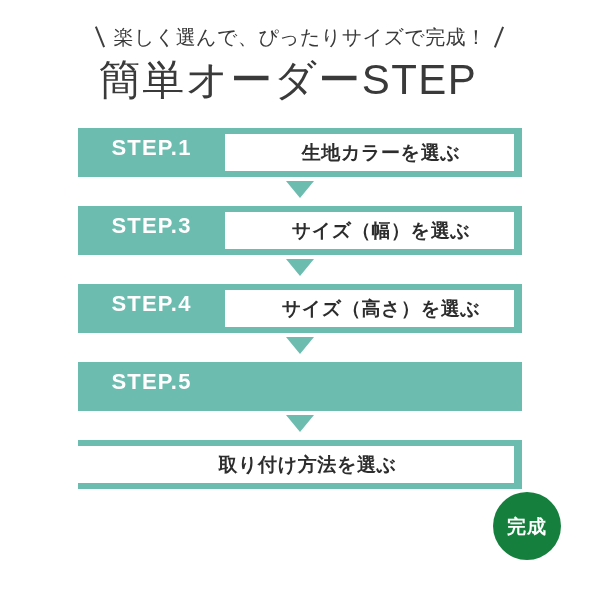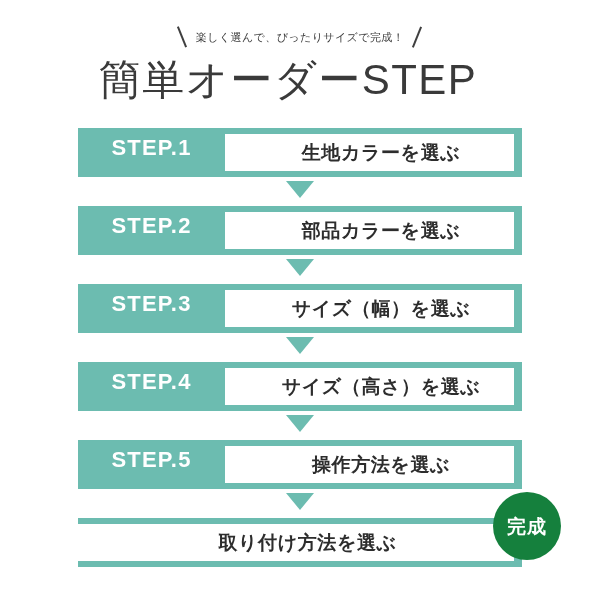--- a/index.html
+++ b/index.html
@@ -54,21 +54,21 @@
     left: 5px;
     top: 0px;
     width: 1.6px;
     height: 22px;
     background: #3f3f3f;
   }
   .tagline-slash.left::before  { transform: rotate(-22deg); }
   .tagline-slash.right::before { transform: rotate(22deg); }
 
   .tagline-text {
-    font-size: 11px;
+    font-size: 20px;
     letter-spacing: 0.4px;
     color: #3a3a3a;
     font-weight: 400;
     white-space: nowrap;
     line-height: 22px;
   }
 
   .main-title {
     position: absolute;
     left: 0;
@@ -199,31 +199,20 @@
         <div class="step-label">STEP.1</div>
         <div class="step-panel">
           <span class="step-panel-text">生地カラーを選ぶ</span>
         </div>
       </div>
       <div class="connector">
         <div class="arrow-down"></div>
       </div>
     </div>
 
-    <div class="step-block">
-      <div class="step-row">
-        <div class="step-label">STEP.2</div>
-        <div class="step-panel">
-          <span class="step-panel-text">部品カラーを選ぶ</span>
-        </div>
-      </div>
-      <div class="connector">
-        <div class="arrow-down"></div>
-      </div>
-    </div>
 
     <div class="step-block">
       <div class="step-row">
         <div class="step-label">STEP.3</div>
         <div class="step-panel">
           <span class="step-panel-text">サイズ（幅）を選ぶ</span>
         </div>
       </div>
       <div class="connector">
         <div class="arrow-down"></div>
@@ -238,23 +227,20 @@
         </div>
       </div>
       <div class="connector">
         <div class="arrow-down"></div>
       </div>
     </div>
 
     <div class="step-block">
       <div class="step-row">
         <div class="step-label">STEP.5</div>
-        <div class="step-panel">
-          <span class="step-panel-text">操作方法を選ぶ</span>
-        </div>
       </div>
       <div class="connector">
         <div class="arrow-down"></div>
       </div>
     </div>
 
     <div class="step-block">
       <div class="step-row">
         <div class="step-panel">
           <span class="step-panel-text">取り付け方法を選ぶ</span>

